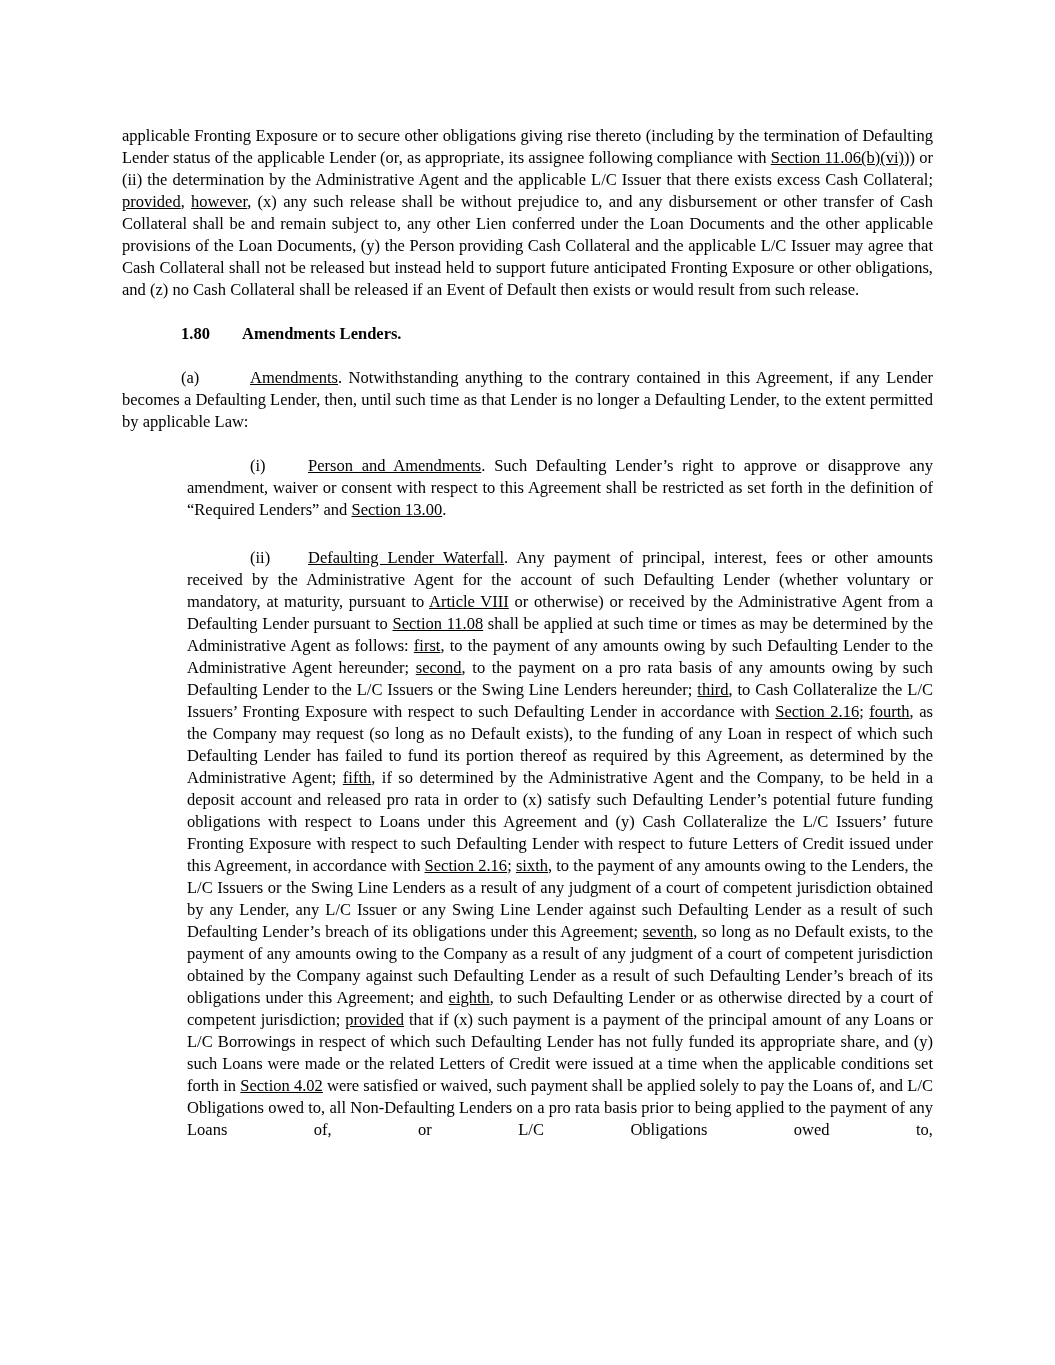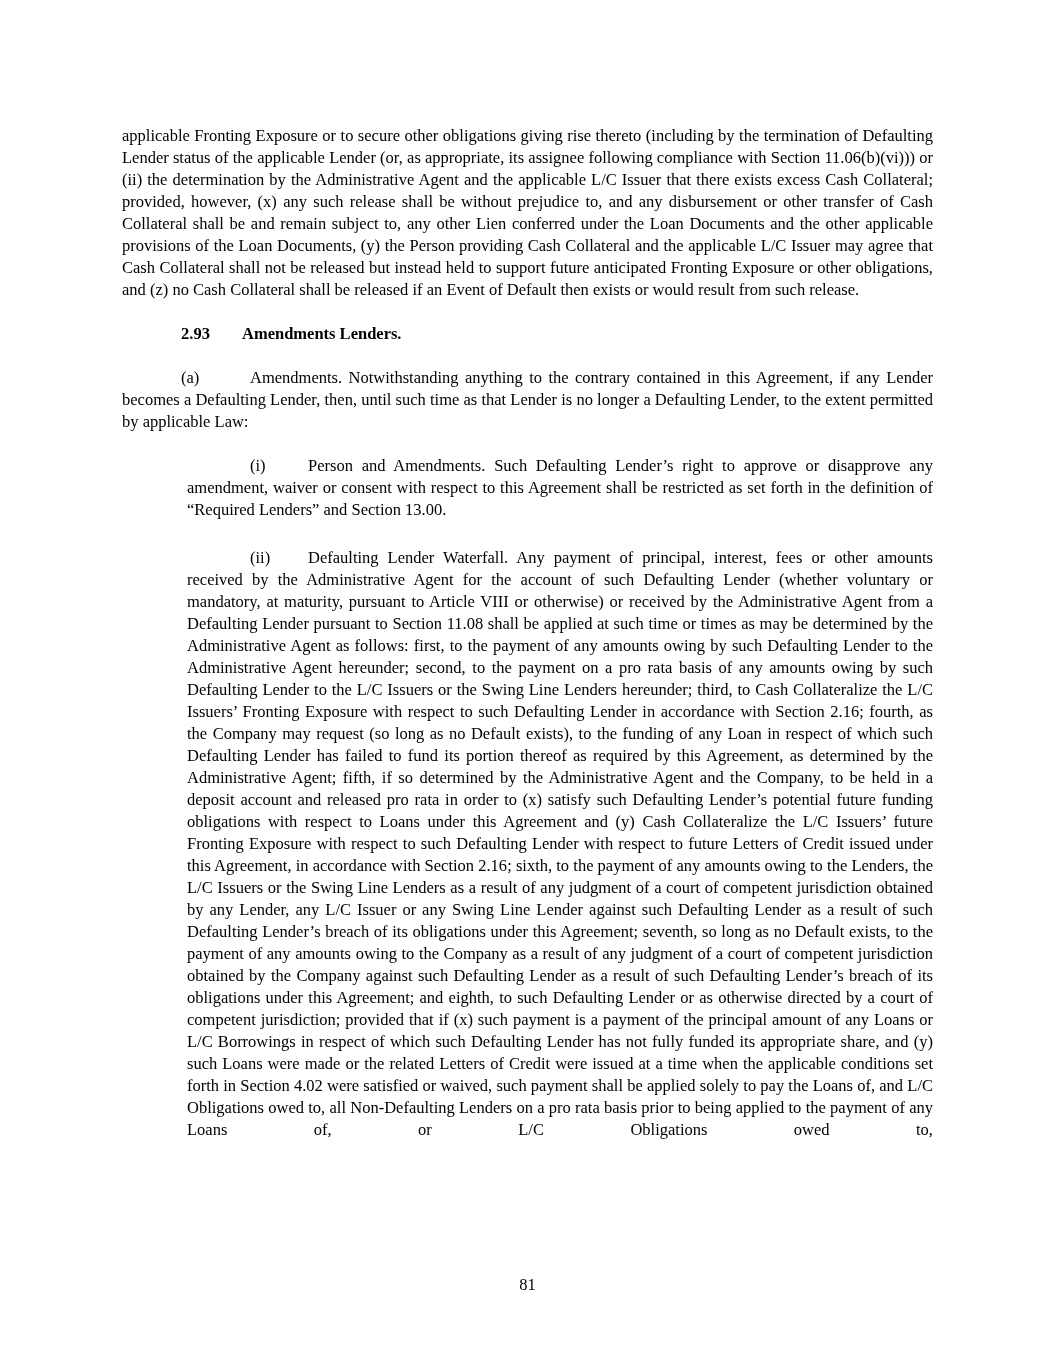--- a/index.html
+++ b/index.html
@@ -53,49 +53,49 @@
   .plabel-sub {
     display: inline-block;
     width: 58px;
     text-indent: 0;
   }
   .justify-last {
     text-align-last: justify;
     margin-top: 26px;
   }
   .u {
+    text-decoration: underline;
   }
   .page-number {
     position: absolute;
     left: 0;
     right: 0;
     top: 1274px;
     text-align: center;
   }
 </style>
 </head>
 <body>
 
 <div class="page">
   <div class="content">
 
     <p class="para"><span>applicable Fronting Exposure or to secure other obligations giving rise thereto (including by the termination of Defaulting Lender status of the applicable Lender (or, as appropriate, its assignee following compliance with </span><span class="u">Section 11.06(b)(vi)</span><span>)) or (ii) the determination by the Administrative Agent and the applicable L/C Issuer that there exists excess Cash Collateral; </span><span class="u">provided</span><span>, </span><span class="u">however</span><span>, (x) any such release shall be without prejudice to, and any disbursement or other transfer of Cash Collateral shall be and remain subject to, any other Lien conferred under the Loan Documents and the other applicable provisions of the Loan Documents, (y) the Person providing Cash Collateral and the applicable L/C Issuer may agree that Cash Collateral shall not be released but instead held to support future anticipated Fronting Exposure or other obligations, and (z) no Cash Collateral shall be released if an Event of Default then exists or would result from such release.</span></p>
 
     <p class="heading">
-      <span class="hnum">2.93</span><span>Amendments Lenders.</span>
+      <span class="hnum">1.80</span><span>Amendments Lenders.</span>
     </p>
 
     <p class="para level-a">
       <span class="plabel-a">(a)</span><span><span class="u">Amendments</span><span>. Notwithstanding anything to the contrary contained in this Agreement, if any Lender becomes a Defaulting Lender, then, until such time as that Lender is no longer a Defaulting Lender, to the extent permitted by applicable Law:</span></span>
     </p>
 
     <p class="para sub">
       <span class="plabel-sub">(i)</span><span><span class="u">Person and Amendments</span><span>. Such Defaulting Lender’s right to approve or disapprove any amendment, waiver or consent with respect to this Agreement shall be restricted as set forth in the definition of “Required Lenders” and </span><span class="u">Section 13.00</span><span>.</span></span>
     </p>
 
     <p class="para sub justify-last">
       <span class="plabel-sub">(ii)</span><span><span class="u">Defaulting Lender Waterfall</span><span>. Any payment of principal, interest, fees or other amounts received by the Administrative Agent for the account of such Defaulting Lender (whether voluntary or mandatory, at maturity, pursuant to </span><span class="u">Article VIII</span><span> or otherwise) or received by the Administrative Agent from a Defaulting Lender pursuant to </span><span class="u">Section 11.08</span><span> shall be applied at such time or times as may be determined by the Administrative Agent as follows: </span><span class="u">first</span><span>, to the payment of any amounts owing by such Defaulting Lender to the Administrative Agent hereunder; </span><span class="u">second</span><span>, to the payment on a pro rata basis of any amounts owing by such Defaulting Lender to the L/C Issuers or the Swing Line Lenders hereunder; </span><span class="u">third</span><span>, to Cash Collateralize the L/C Issuers’ Fronting Exposure with respect to such Defaulting Lender in accordance with </span><span class="u">Section 2.16</span><span>; </span><span class="u">fourth</span><span>, as the Company may request (so long as no Default exists), to the funding of any Loan in respect of which such Defaulting Lender has failed to fund its portion thereof as required by this Agreement, as determined by the Administrative Agent; </span><span class="u">fifth</span><span>, if so determined by the Administrative Agent and the Company, to be held in a deposit account and released pro rata in order to (x) satisfy such Defaulting Lender’s potential future funding obligations with respect to Loans under this Agreement and (y) Cash Collateralize the L/C Issuers’ future Fronting Exposure with respect to such Defaulting Lender with respect to future Letters of Credit issued under this Agreement, in accordance with </span><span class="u">Section 2.16</span><span>; </span><span class="u">sixth</span><span>, to the payment of any amounts owing to the Lenders, the L/C Issuers or the Swing Line Lenders as a result of any judgment of a court of competent jurisdiction obtained by any Lender, any L/C Issuer or any Swing Line Lender against such Defaulting Lender as a result of such Defaulting Lender’s breach of its obligations under this Agreement; </span><span class="u">seventh</span><span>, so long as no Default exists, to the payment of any amounts owing to the Company as a result of any judgment of a court of competent jurisdiction obtained by the Company against such Defaulting Lender as a result of such Defaulting Lender’s breach of its obligations under this Agreement; and </span><span class="u">eighth</span><span>, to such Defaulting Lender or as otherwise directed by a court of competent jurisdiction; </span><span class="u">provided</span><span> that if (x) such payment is a payment of the principal amount of any Loans or L/C Borrowings in respect of which such Defaulting Lender has not fully funded its appropriate share, and (y) such Loans were made or the related Letters of Credit were issued at a time when the applicable conditions set forth in </span><span class="u">Section 4.02</span><span> were satisfied or waived, such payment shall be applied solely to pay the Loans of, and L/C Obligations owed to, all Non-Defaulting Lenders on a pro rata basis prior to being applied to the payment of any Loans of, or L/C Obligations owed to,</span></span>
     </p>
 
   </div>
 
-  <div class="page-number">81</div>
 </div>
 
 </body></html>

